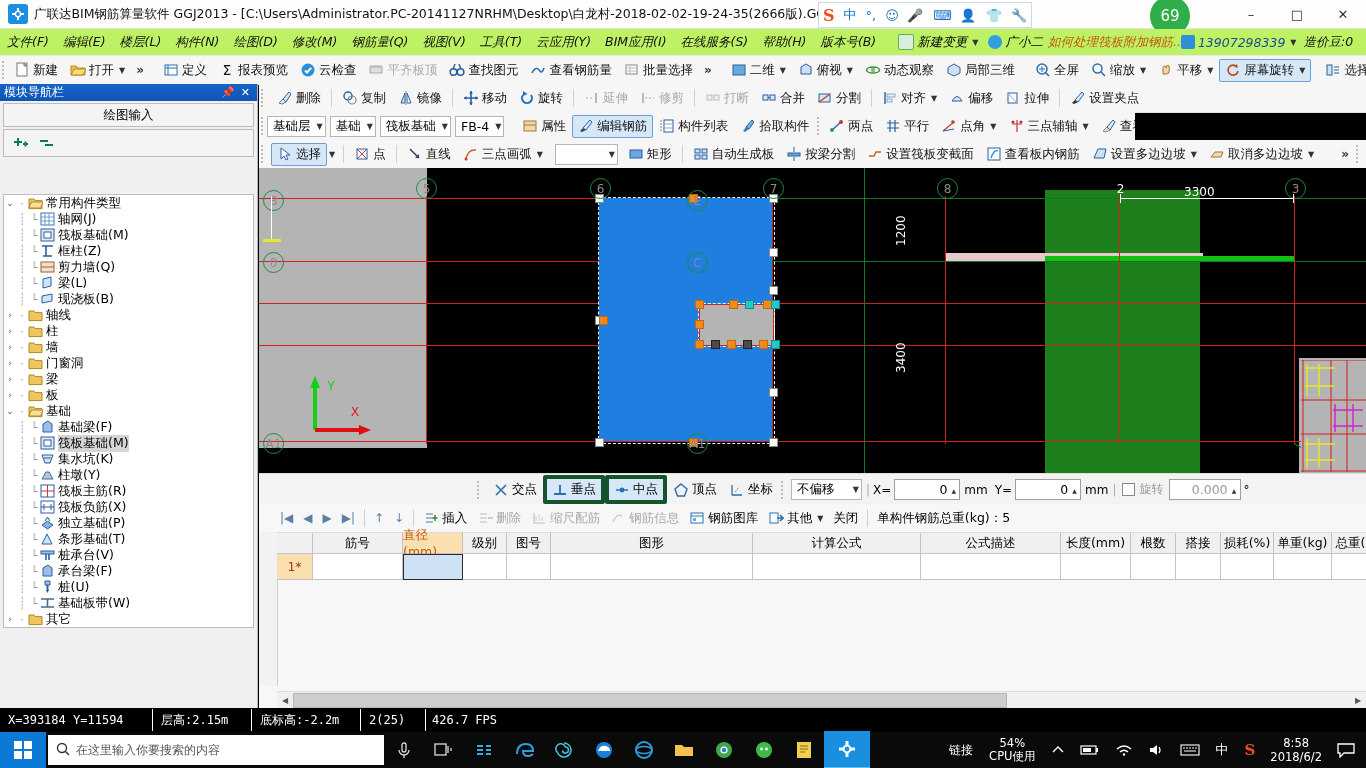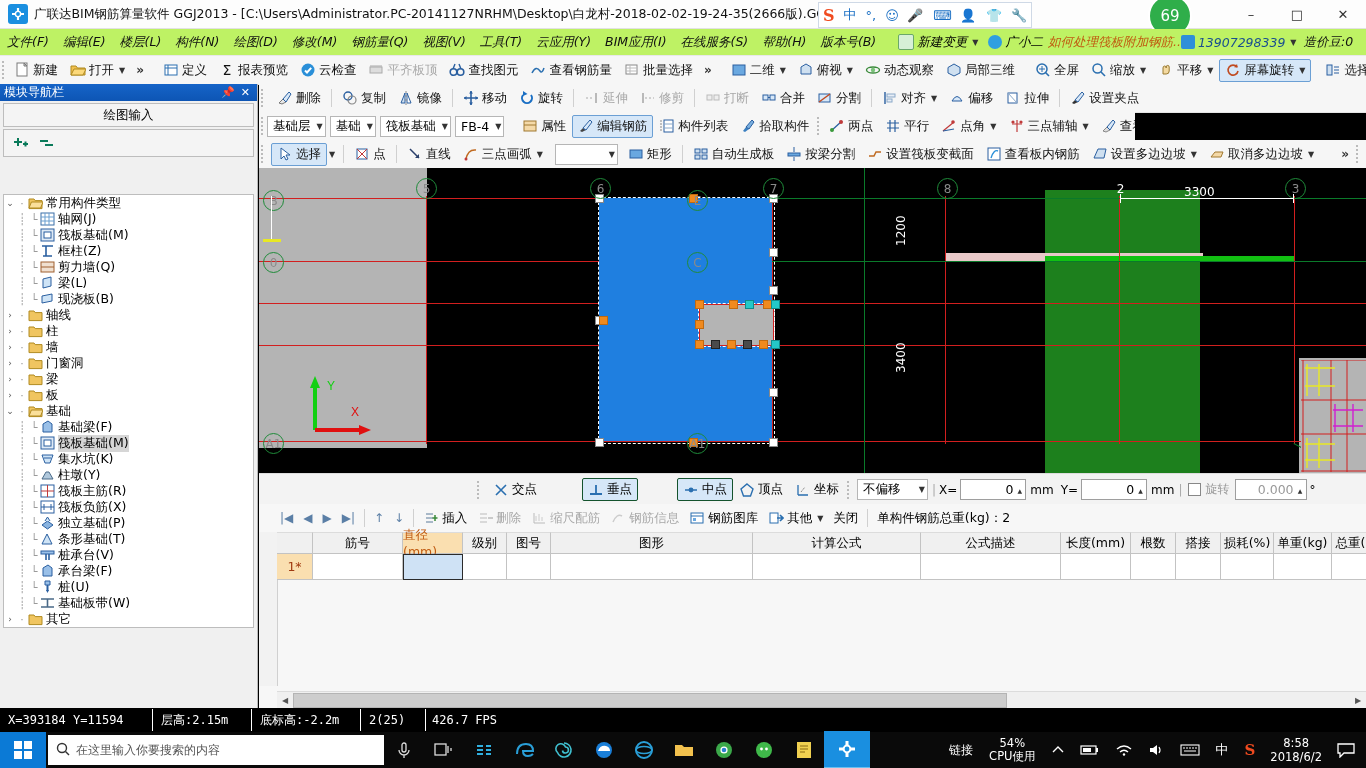--- a/index.html
+++ b/index.html
@@ -88,21 +88,21 @@
   .handle.c{background:#24c8c8;border-color:#108a8a;}
   .handle.d{background:#4a4a4a;border-color:#222;}
   .dimtxt{position:absolute;color:#fff;font-size:12px;}
   .dimtxt.vert{transform:rotate(-90deg);transform-origin:left top;}
   .dimline{position:absolute;background:#fff;}
 
   
   .snapbar{position:absolute;left:259px;top:473px;width:1107px;height:31px;background:#f3f3f3;
            border-top:1px solid #ddd;border-bottom:1px solid #ddd;display:flex;align-items:center;}
   .snapitem{display:flex;align-items:center;gap:3px;padding:2px 5px;font-size:12.5px;border:1px solid transparent;}
-  .snapitem.on{border:1px solid #14532d;background:#d6e7f8;border-radius:2px;margin-left:39px;}
+  .snapitem.on{border:4px solid #14532d;background:#d6e7f8;border-radius:2px;}
   .numbox{width:52px;height:19px;border:1px solid #9e9e9e;background:#fff;text-align:right;
           padding-right:12px;font-size:12.5px;line-height:19px;position:relative;}
   .spin{position:absolute;right:1px;top:1px;width:9px;height:17px;font-size:6px;color:#333;
         display:flex;flex-direction:column;align-items:center;justify-content:space-around;}
 
   
   .rebar{position:absolute;left:259px;top:504px;width:1107px;height:204px;background:#f7f7f7;}
   .rebar-tb{height:28px;display:flex;align-items:center;border-bottom:1px solid #dcdcdc;background:#f7f7f7;}
   .rb-item{display:flex;align-items:center;gap:3px;padding:2px 5px;font-size:12.5px;}
   .rb-item.dis{color:#a8a8a8;}
@@ -1158,21 +1158,21 @@
               <rect x="2" y="3" width="8" height="10" fill="#fff" stroke="#2a6fb0"></rect>
               <path d="M9 8 h6 M12 5 l3 3 l-3 3" stroke="#2a6fb0" stroke-width="1.6" fill="none"></path>
             </svg></span>
         <span>其他</span>
         <span class="caret">▼</span>
       </div>
       <div class="rb-item">
         <span>关闭</span>
       </div>
       <div class="tbsep"></div>
-      <div class="rb-item">单构件钢筋总重(kg)：2</div>
+      <div class="rb-item">单构件钢筋总重(kg)：5</div>
     </div>
 
     <div class="vgrip"></div>
     <div class="gtable">
       <div class="ghead" id="thead">
           <div style="width: 36px; flex: 0 0 36px;"></div>
           <div style="width: 90px; flex: 0 0 90px;">筋号</div>
           <div class="hl" style="width: 60px; flex: 0 0 60px;">直径(mm)</div>
           <div style="width: 44px; flex: 0 0 44px;">级别</div>
           <div style="width: 44px; flex: 0 0 44px;">图号</div>

